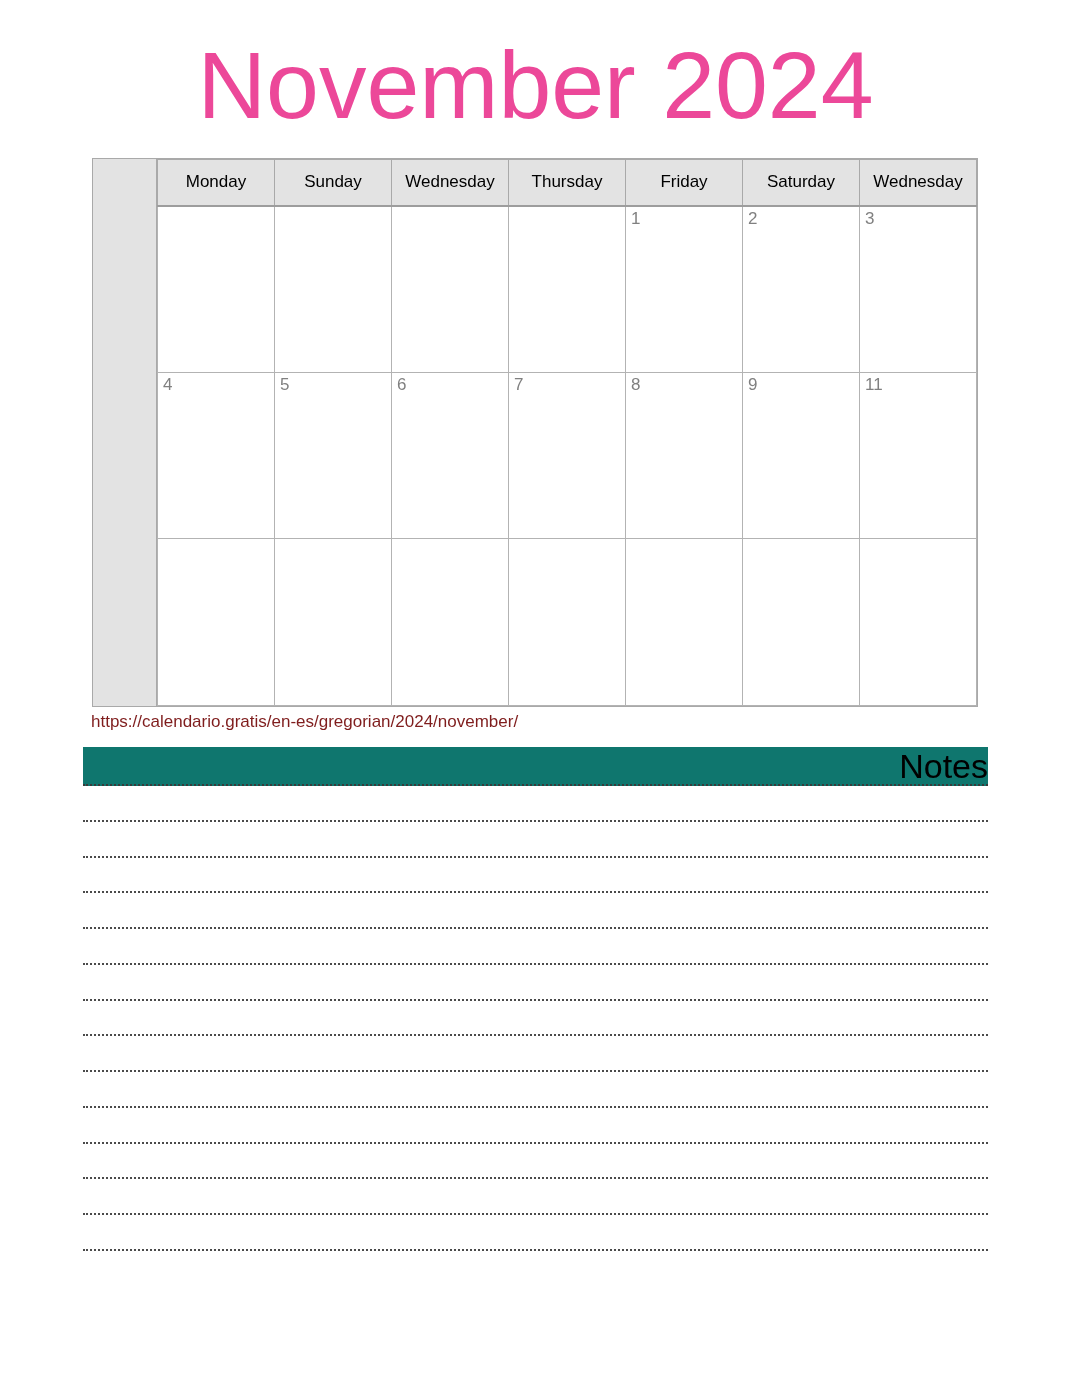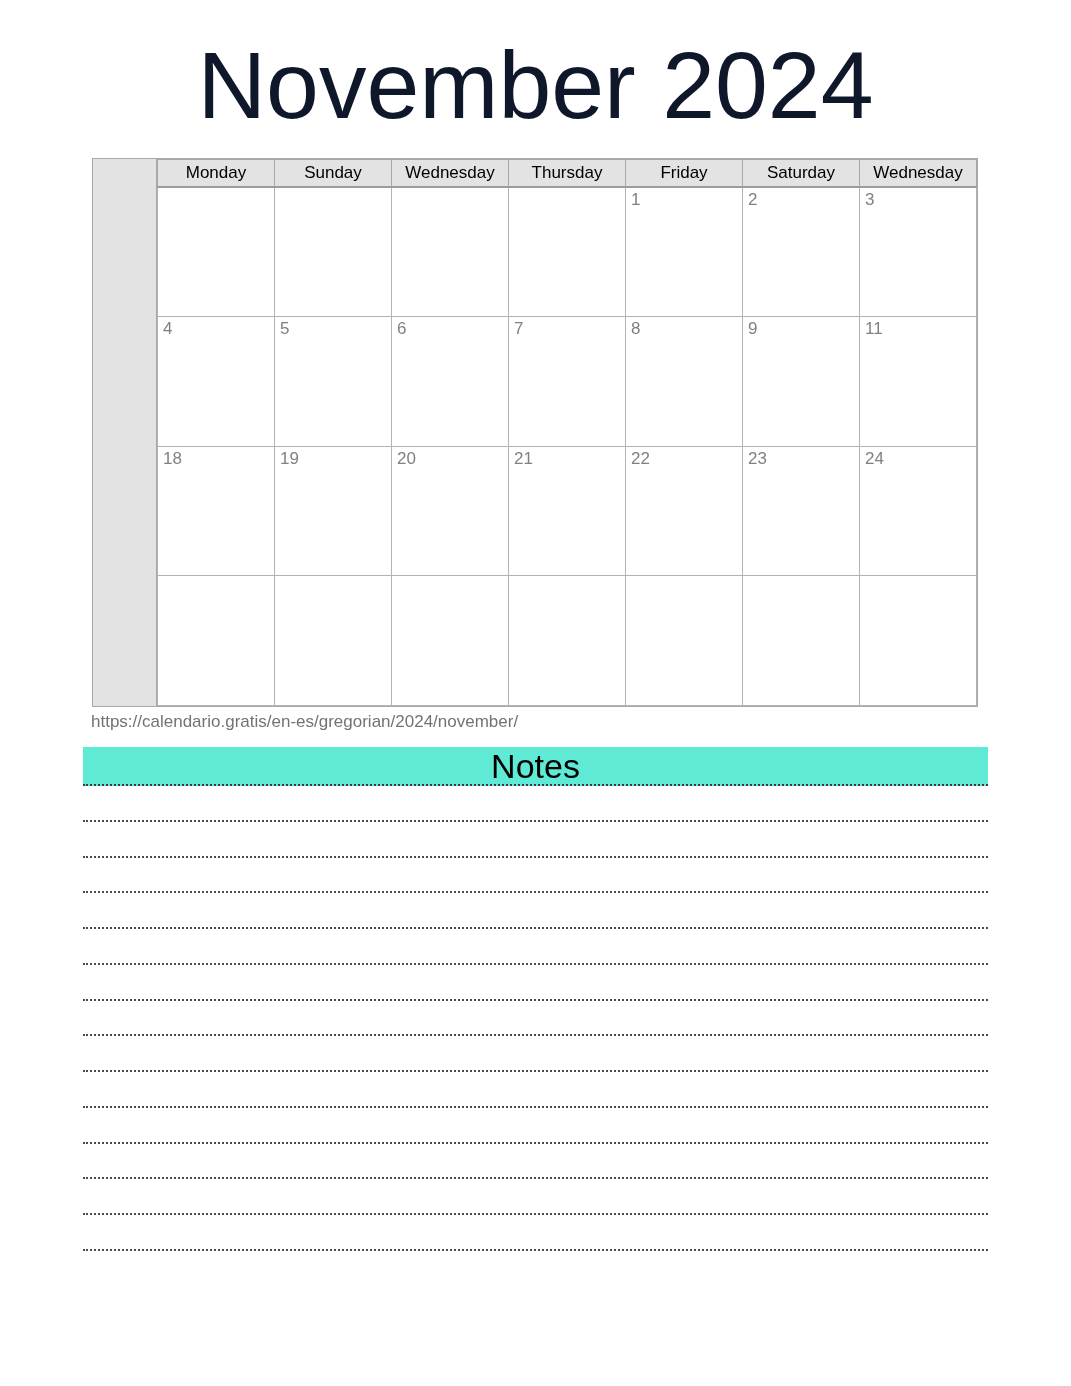--- a/index.html
+++ b/index.html
@@ -17,21 +17,21 @@
   
   .page-title {
     position: absolute;
     top: 38px;
     left: 0;
     width: 1071px;
     text-align: center;
     font-size: 95px;
     font-weight: normal;
     line-height: 1.0;
-    color: #0f172a;
+    color: #ec4899;
     letter-spacing: 0px;
   }
 
   
   .cal-wrap {
     position: absolute;
     left: 92px;
     top: 158px;
     width: 886px;
     height: 549px;
@@ -45,21 +45,21 @@
     background: #e3e3e3;
     border-right: 1px solid #a9a9a9;
   }
   table.calendar {
     flex: 1 1 auto;
     border-collapse: collapse;
     table-layout: fixed;
     width: 820px;
   }
   table.calendar th.day-header {
-    height: 27px;
+    height: 46px;
     background: #e3e3e3;
     border: 1px solid #a9a9a9;
     border-bottom: 2px solid #9d9d9d;
     font-size: 17px;
     font-weight: normal;
     color: #000000;
     text-align: center;
     vertical-align: middle;
   }
   table.calendar td.day-cell {
@@ -76,34 +76,34 @@
     color: #808080;
     line-height: 1.2;
   }
 
   
   .source-url {
     position: absolute;
     left: 91px;
     top: 712px;
     font-size: 17px;
-    color: #737373;
+    color: #7f1d1d;
     line-height: 1.2;
   }
 
   
   .notes-header {
     position: absolute;
     left: 83px;
     top: 747px;
     width: 905px;
     height: 39px;
-    background: #5eead4;
+    background: #0f766e;
     border-bottom: 2px dotted #3a3a3a;
-    text-align: center;
+    text-align: right;
   }
   .notes-title {
     font-size: 34px;
     color: #000000;
     line-height: 38px;
     font-weight: normal;
   }
   .notes-lines {
     position: absolute;
     left: 83px;
@@ -147,29 +147,20 @@
         <tr>
           <td class="day-cell"><span class="day-num">4</span></td>
           <td class="day-cell"><span class="day-num">5</span></td>
           <td class="day-cell"><span class="day-num">6</span></td>
           <td class="day-cell"><span class="day-num">7</span></td>
           <td class="day-cell"><span class="day-num">8</span></td>
           <td class="day-cell"><span class="day-num">9</span></td>
           <td class="day-cell"><span class="day-num">11</span></td>
         </tr>
         <tr>
-          <td class="day-cell"><span class="day-num">18</span></td>
-          <td class="day-cell"><span class="day-num">19</span></td>
-          <td class="day-cell"><span class="day-num">20</span></td>
-          <td class="day-cell"><span class="day-num">21</span></td>
-          <td class="day-cell"><span class="day-num">22</span></td>
-          <td class="day-cell"><span class="day-num">23</span></td>
-          <td class="day-cell"><span class="day-num">24</span></td>
-        </tr>
-        <tr>
           <td class="day-cell"></td>
           <td class="day-cell"></td>
           <td class="day-cell"></td>
           <td class="day-cell"></td>
           <td class="day-cell"></td>
           <td class="day-cell"></td>
           <td class="day-cell"></td>
         </tr>
       </tbody>
   </table>

